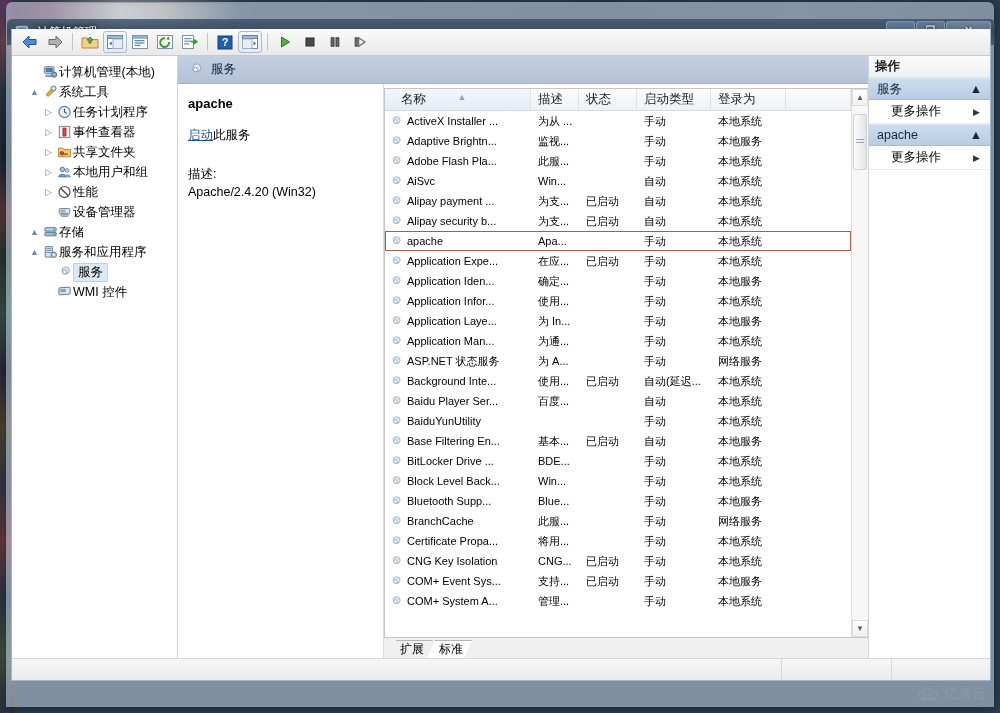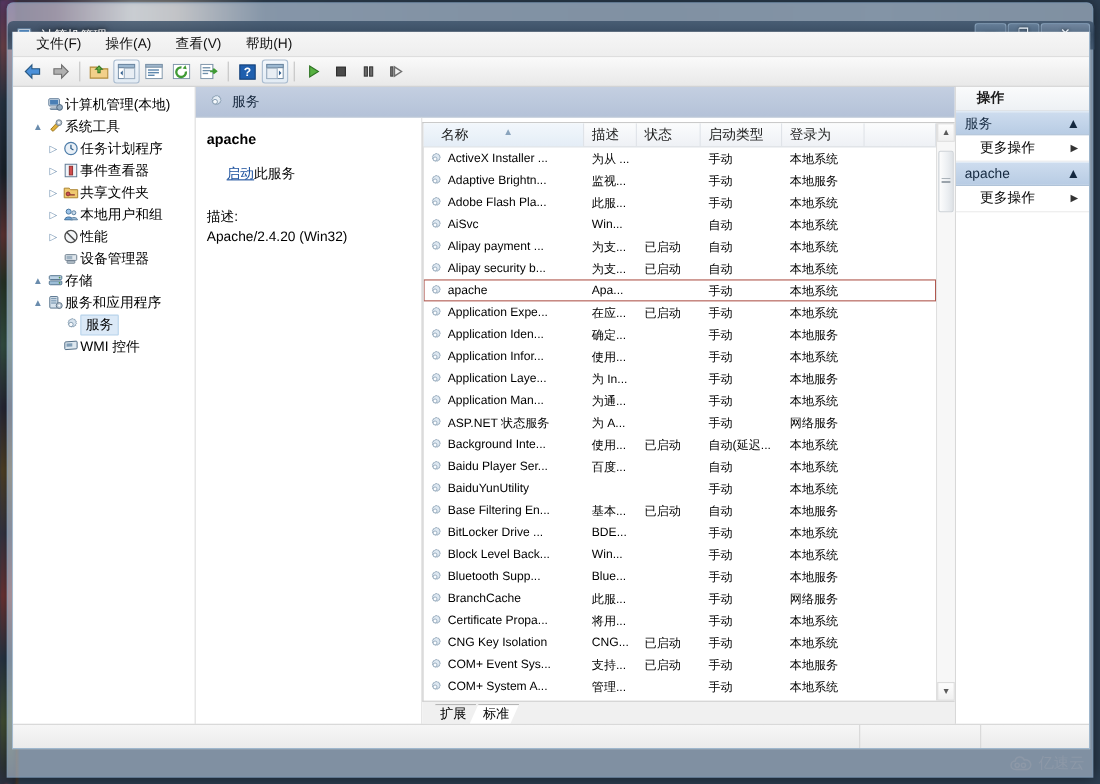--- a/index.html
+++ b/index.html
@@ -116,21 +116,21 @@
     border-bottom: 1px solid #9fb0c8;
     display:flex; align-items:center; padding-left:10px; gap:8px;
     font-size: 12.5px; color:#13243a;
   }
   #center-body { flex: 1; display: flex; min-height: 0; }
   #detail {
     width: 206px; background:#ffffff; border-right:1px solid #dcdcdc;
     padding: 12px 10px 0 10px; font-size: 12.5px; color:#000;
   }
   #detail .dtitle { font-weight: bold; font-size: 13px; margin-bottom: 16px; }
-  #detail .dlink { color:#1a4f9c;margin-left:18px; }
+  #detail .dlink { color:#1a4f9c; }
   #detail .dlink u { cursor: pointer; }
   #detail .dgap { height: 22px; }
   #detail .ddesc-l { margin-bottom: 2px; }
   
   #listwrap { flex:1; display:flex; flex-direction:column; background:#fff; min-width:0; padding: 4px 0 0 0;}
   #listpane { flex:1; display:flex; min-height:0; border: 1px solid #c5c5c5; border-right:none; background:#fff; }
   #listcols { flex:1; display:flex; flex-direction:column; min-width:0; overflow:hidden;}
   .lhead {
     height: 22px; display:flex; background: linear-gradient(180deg,#fbfcfd,#eef1f5);
     border-bottom: 1px solid #d6dbe0; font-size: 12.5px; color:#1c1c1c;
@@ -171,21 +171,21 @@
     display:flex;align-items:center;
     clip-path: polygon(8px 0, 100% 0, calc(100% - 8px) 100%, 0 100%);
     margin-right:-6px;
   }
   .vtab.active { background:#ffffff; }
   
   #actions { width: 122px; background: #ffffff; border-left: 1px solid #d4d4d4; }
   .ahead {
     height: 22px; background: linear-gradient(180deg,#fafbfc,#eef1f4);
     border-bottom:1px solid #dfe3e7; display:flex;align-items:center;
-    padding-left: 19px; font-size:12.5px; font-weight: bold; color:#1c1c1c;font-family:Liberation Mono, monospace;
+    padding-left: 6px; font-size:12.5px; font-weight: bold; color:#1c1c1c;font-family:Liberation Mono, monospace;
   }
   .agroup {
     height: 22px; background: linear-gradient(180deg,#cddcee,#b8cce4);
     border-bottom:1px solid #a8bdd4; border-top:1px solid #dce8f4;
     display:flex;align-items:center; padding: 0 8px;
     font-size:12.5px; color:#14283f;
   }
   .agroup .gl { flex:1; }
   .aitem {
     height: 24px; display:flex; align-items:center; padding-left: 22px;
@@ -231,26 +231,20 @@
     <span class="tb-text">计算机管理</span>
     <div class="wbtns">
       <div class="wbtn">—</div>
       <div class="wbtn">❐</div>
       <div class="wbtn close">✕</div>
     </div>
   </div>
 
   <div id="client">
 
-    <div id="menubar">
-      <div class="mi">文件(F)</div>
-      <div class="mi">操作(A)</div>
-      <div class="mi">查看(V)</div>
-      <div class="mi">帮助(H)</div>
-    </div>
 
     <div id="toolbar">
       <div class="tbtn">
         <svg width="18" height="16" viewBox="0 0 18 16">
           <path d="M8 2 L2 8 L8 14 L8 10.5 L15 10.5 L15 5.5 L8 5.5 Z" fill="#4a90d9" stroke="#25557f" stroke-width="1"></path>
         </svg>
       </div>
       <div class="tbtn">
         <svg width="18" height="16" viewBox="0 0 18 16">
           <path d="M10 2 L16 8 L10 14 L10 10.5 L3 10.5 L3 5.5 L10 5.5 Z" fill="#b0b0b0" stroke="#6d6d6d" stroke-width="1"></path>

